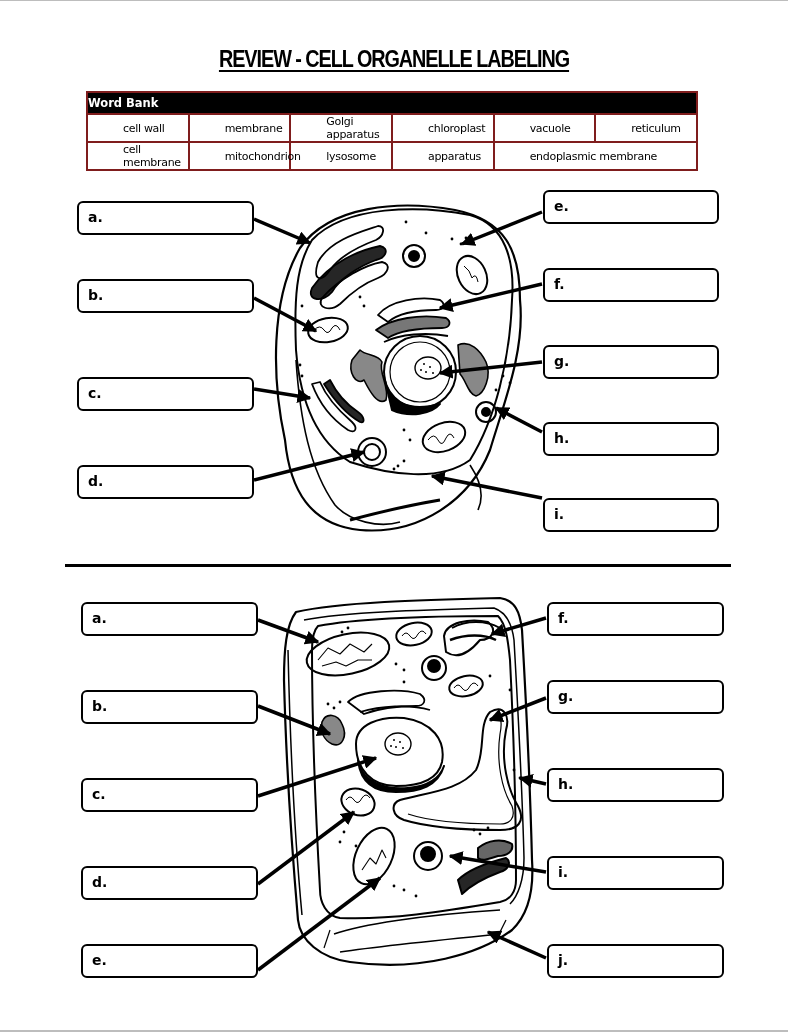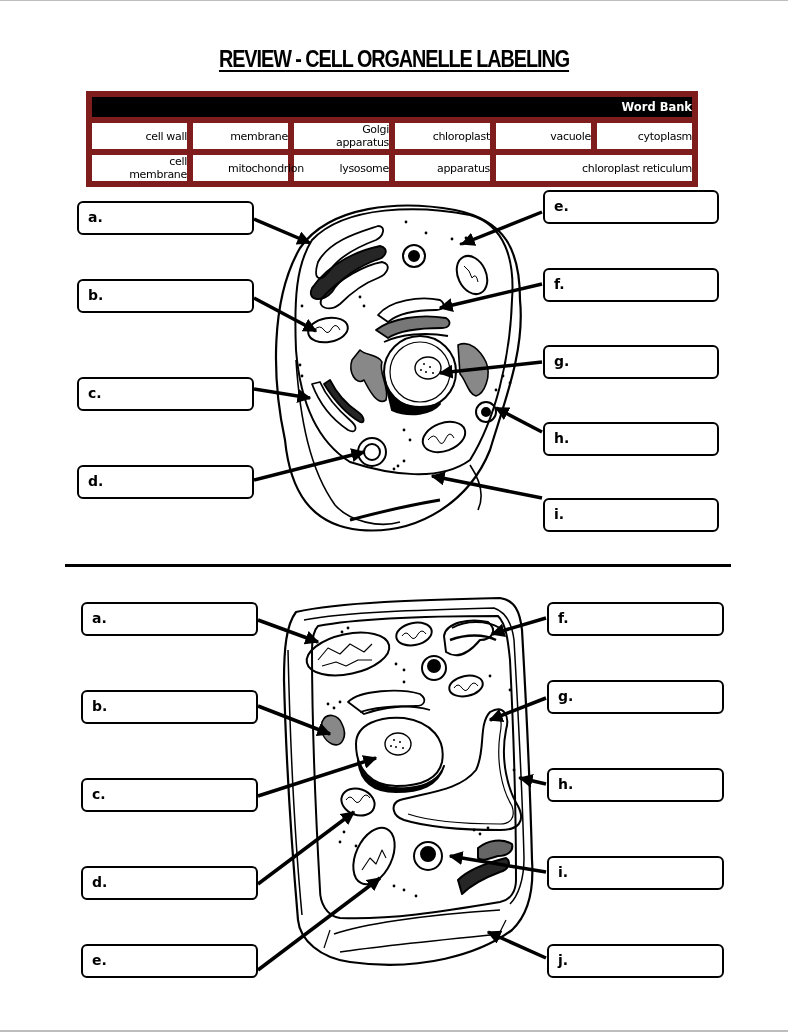--- a/index.html
+++ b/index.html
@@ -12,21 +12,21 @@
   .title {
     position: absolute; left: 0; width: 788px; top: 46px; text-align: center;
     font-family: "Liberation Sans", sans-serif; font-weight: bold; font-size: 23px;
     letter-spacing: -1.2px; transform: scaleX(0.86); transform-origin: center;
     text-decoration: underline; text-decoration-thickness: 2px; text-underline-offset: 3px;
   }
   table.wordbank {
     position: absolute; left: 86px; top: 91px; width: 612px; border-collapse: collapse;
     font-family: "DejaVu Sans", sans-serif; font-size: 11px; table-layout: fixed;
   }
-  table.wordbank td, table.wordbank th { border: 6px solid #7f1d1d; text-align: right; padding: 0; }
+  table.wordbank td, table.wordbank th { border: 2px solid #7f1d1d; text-align: left; padding: 0; }
   table.wordbank th { background: #000; color: #fff; font-weight: bold; height: 20px; font-size: 11.5px; }
   table.wordbank td { height: 19px; letter-spacing: -0.3px; padding-left: 35px; }
   .divider { position: absolute; left: 65px; top: 564px; width: 666px; height: 3px; background: #000; }
   .label-box {
     position: absolute; box-sizing: border-box; width: 177px; height: 34px;
     border: 2.5px solid #000; border-radius: 6px; background: #fff;
     font-family: "DejaVu Sans", sans-serif; font-weight: bold; font-size: 14px;
     padding: 6px 0 0 9px;
   }
   svg.cells { position: absolute; left: 0; top: 0; }
@@ -42,28 +42,28 @@
   <tbody>
       <tr>
     <th colspan="6">Word Bank</th>
   </tr>
   <tr>
     <td>cell wall</td>
     <td>membrane</td>
     <td>Golgi apparatus</td>
     <td>chloroplast</td>
     <td>vacuole</td>
-    <td>cytoplasm</td>
+    <td>reticulum</td>
   </tr>
   <tr>
     <td>cell membrane</td>
     <td>mitochondrion</td>
     <td>lysosome</td>
     <td>apparatus</td>
-    <td colspan="2">chloroplast reticulum</td>
+    <td colspan="2">endoplasmic membrane</td>
   </tr>
 </tbody>
   </table>
 
 <svg class="cells" width="788" height="1032" viewBox="0 0 788 1032">
   <defs>
     <marker id="ah" viewBox="0 0 10 10" refX="9" refY="5" markerWidth="4" markerHeight="4" orient="auto">
       <path d="M0,0 L10,5 L0,10 z" fill="#000"></path>
     </marker>
   </defs>

